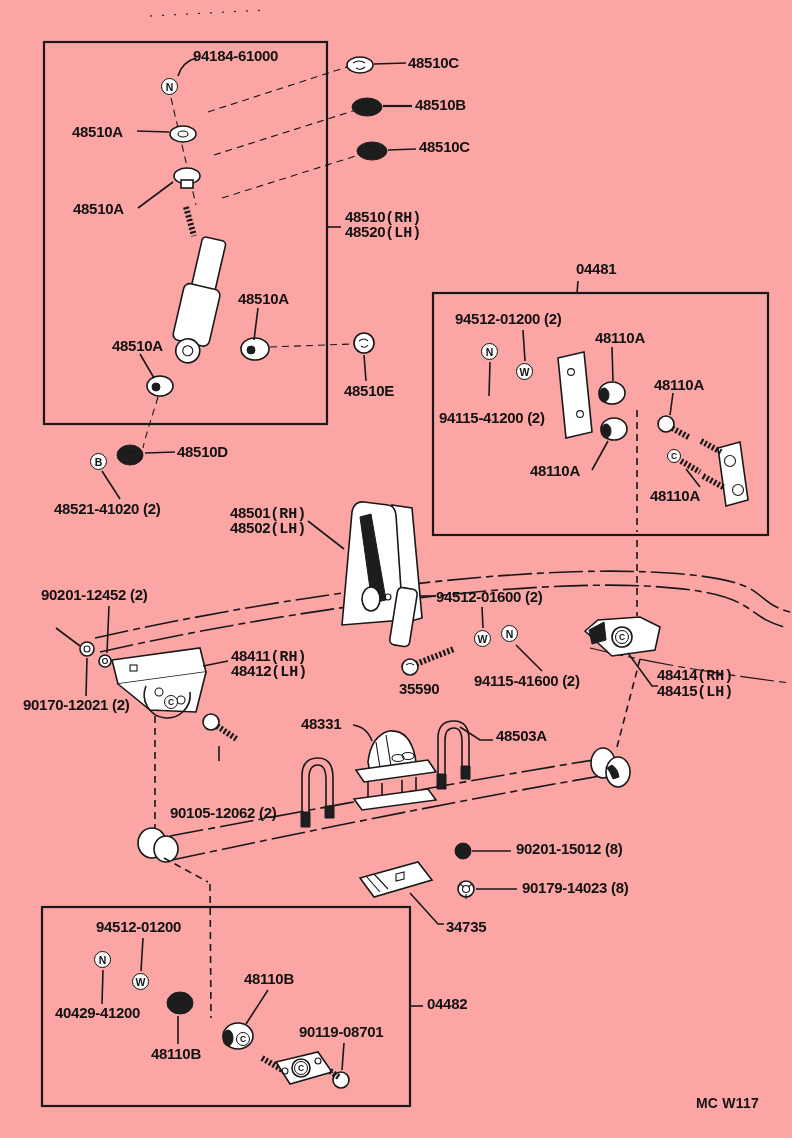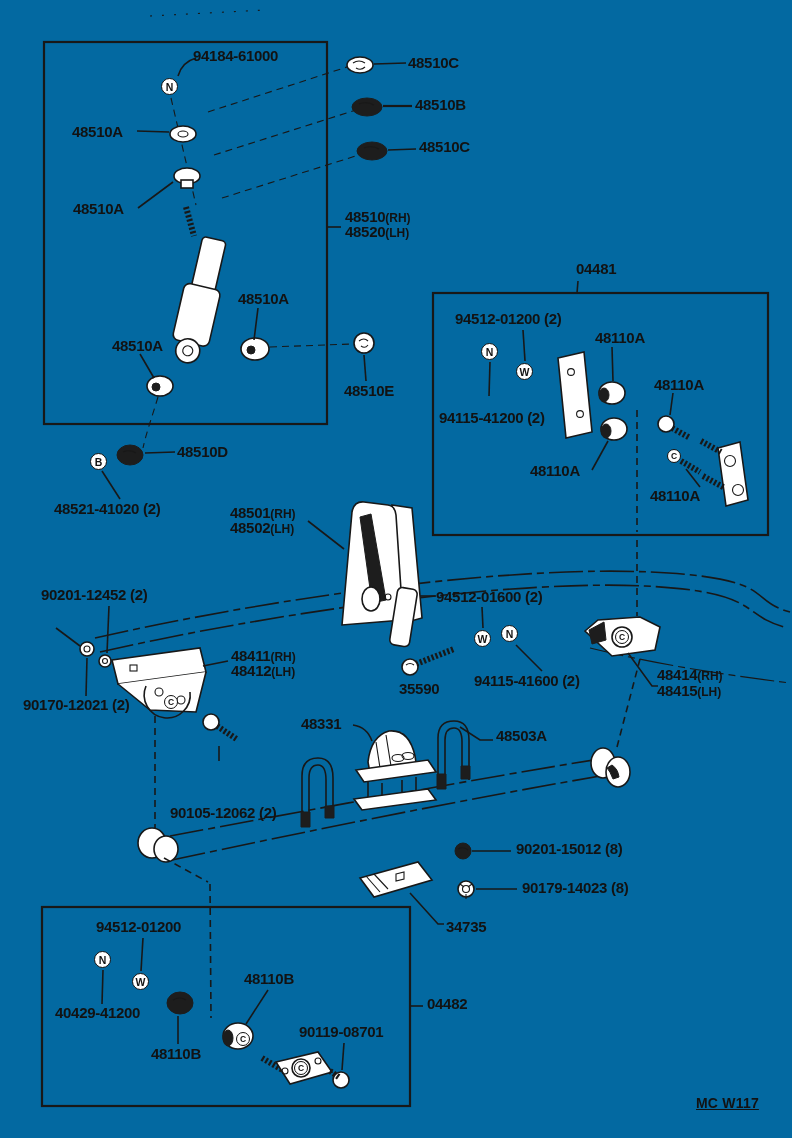--- a/index.html
+++ b/index.html
@@ -1,33 +1,33 @@
 <!DOCTYPE html>
 <html><head>
 <meta charset="utf-8">
 <style>
   html,body{margin:0;padding:0;background:#fff;}
-  #page{position:relative;width:792px;height:1138px;background:#0369a1;overflow:hidden;
+  #page{position:relative;width:792px;height:1138px;background:#fca5a5;overflow:hidden;
         font-family:"Liberation Sans", sans-serif;color:#121212;}
   #art{position:absolute;left:0;top:0;}
   .ln{fill:none;stroke:#181818;stroke-width:1.6;}
   .thin{stroke-width:1.1;}
   .thk{stroke-width:2.2;}
   .rod{stroke-width:6;stroke-dasharray:2.2 2;}
   .dsh{stroke-dasharray:7 5;}
   .dd{stroke-dasharray:34 5 7 5;}
   .dark{fill:#1d1d1d;stroke:#1d1d1d;}
   .wht{fill:#fff;stroke:#181818;stroke-width:1.6;}
   .lbl{position:absolute;font-weight:700;font-size:15px;letter-spacing:-0.3px;white-space:nowrap;line-height:1;}
-  .sfx{font-size:12px;font-weight:700;letter-spacing:0;}
+  .sfx{font-size:15px;font-weight:700;letter-spacing:0;font-family:Liberation Mono, monospace;}
   .mk{position:absolute;width:17px;height:17px;border:1.7px solid #121212;border-radius:50%;
       display:flex;align-items:center;justify-content:center;font-size:10.5px;font-weight:700;
       background:#fff;box-sizing:border-box;}
   .mk.sm{width:14px;height:14px;font-size:8.5px;border-width:1.4px;}
-  .foot{position:absolute;font-weight:700;font-size:14px;letter-spacing:0.2px;text-decoration:underline;}
+  .foot{position:absolute;font-weight:700;font-size:14px;letter-spacing:0.2px;}
 </style>
 </head>
 <body>
 
 <div id="page">
 
   <svg id="art" width="792" height="1138" viewBox="0 0 792 1138">
 
     <path class="ln thin" stroke-dasharray="2 10" d="M150,16 L265,10"></path>
 

